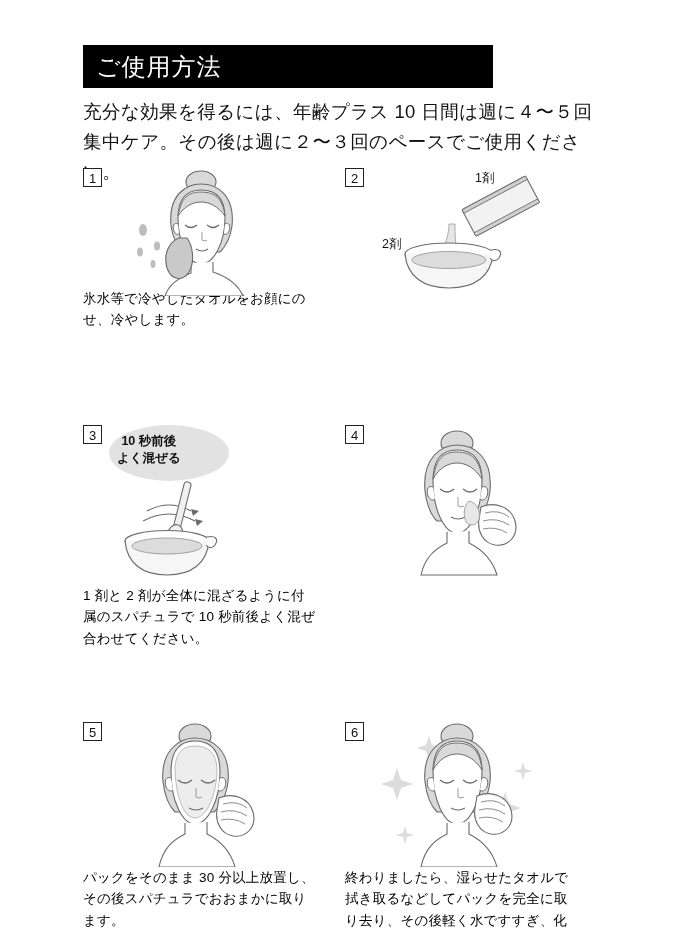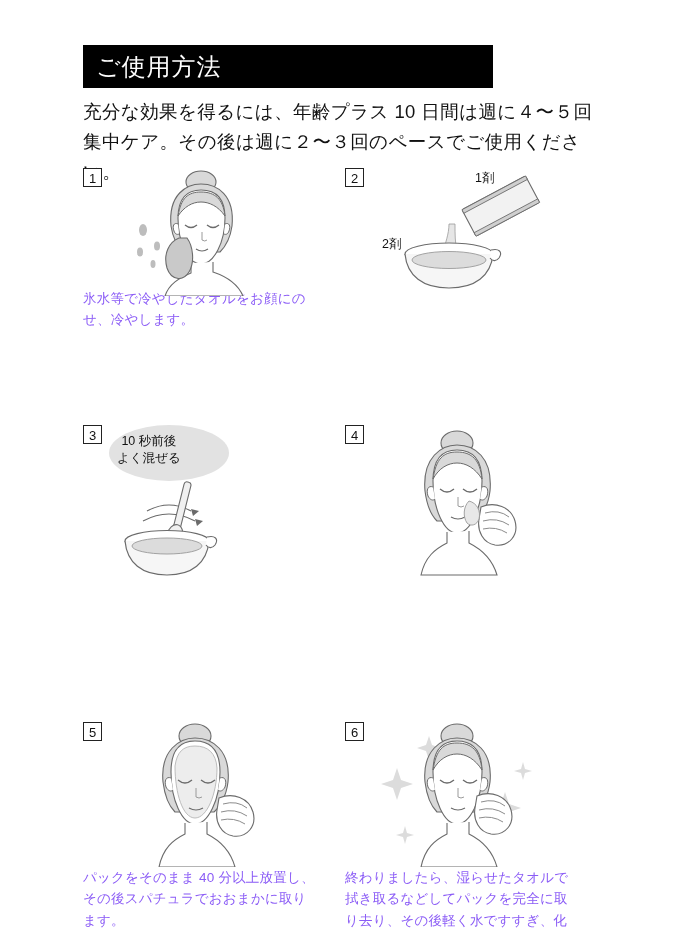--- a/index.html
+++ b/index.html
@@ -83,21 +83,21 @@
   }
   .art {
     position: relative;
     width: 240px;
     height: 120px;
   }
   .caption {
     font-size: 13.5px;
     line-height: 1.58;
     letter-spacing: 0.2px;
-    color: #8b5cf6;
+    color: #000000;
     width: 232px;
   }
   
   .art svg { display: block; }
   .bubble-label {
     position: absolute;
     font-size: 12.5px;
     color: #111;
     line-height: 1.35;
     text-align: center;
@@ -203,23 +203,24 @@
             <g transform="rotate(14 96 96)">
               <rect x="92" y="56" width="7" height="54" rx="3" fill="#f0f0f0" stroke="#6b6b6b" stroke-width="1.1"></rect>
               <ellipse cx="95.5" cy="112" rx="8" ry="12" fill="#f0f0f0" stroke="#6b6b6b" stroke-width="1.1"></ellipse>
             </g>
 
             <ellipse cx="84" cy="116" rx="42" ry="10.5" fill="#ffffff" stroke="#6b6b6b" stroke-width="1.2"></ellipse>
             <path d="M42 116 C44 138 59 150 84 150 C109 150 124 138 126 116" fill="#f6f6f6" stroke="#6b6b6b" stroke-width="1.2"></path>
             <ellipse cx="84" cy="121" rx="35" ry="8" fill="#dcdcdc" stroke="#9a9a9a" stroke-width="0.9"></ellipse>
             <path d="M124 112 C132 110 136 114 132 120 C129 124 125 123 123 120" fill="#ffffff" stroke="#6b6b6b" stroke-width="1.1"></path>
           </svg>
-          <div class="bubble-label" style="left:34px; top:8px; white-space:pre-line;">10 秒前後
+          <div class="bubble-label" style="left:34px; top:8px; white-space:pre-line;font-weight:bold;">10 秒前後
 よく混ぜる</div>
         </div>
+        <div class="caption">1 剤と 2 剤が全体に混ざるように付属のスパチュラで 10 秒前後よく混ぜ合わせてください。</div>
       </div>
 
       <div class="step col-right" style="top:0;">
         <div class="num-box">4</div>
         <div class="art" style="height:160px;">
           <svg width="240" height="160" viewBox="0 0 240 160">
             <g fill="#d9d9d9" stroke="#6b6b6b" stroke-width="1.1">
               <ellipse cx="112" cy="18" rx="16" ry="12"></ellipse>
               <path d="M80 66 C77 32 97 20 112 20 C129 20 148 32 145 66 C143 82 136 92 131 96 L92 96 C87 91 82 82 80 66Z"></path>
             </g>
@@ -268,21 +269,21 @@
             <path d="M102 101 L102 112 C90 118 80 126 76 145 L152 145 C147 127 136 118 124 112 L124 100" fill="#ffffff" stroke="#6b6b6b" stroke-width="1.1"></path>
 
             <path d="M136 76 C150 70 166 76 170 90 C174 104 164 116 150 114 C138 112 132 100 134 88Z" fill="#ffffff" stroke="#6b6b6b" stroke-width="1.1"></path>
             <g fill="none" stroke="#8c8c8c" stroke-width="1">
               <path d="M140 82 q14 -4 24 4"></path>
               <path d="M138 90 q14 -4 26 4"></path>
               <path d="M138 98 q13 -3 24 4"></path>
             </g>
           </svg>
         </div>
-        <div class="caption">パックをそのまま 40 分以上放置し、その後スパチュラでおおまかに取ります。</div>
+        <div class="caption">パックをそのまま 30 分以上放置し、その後スパチュラでおおまかに取ります。</div>
       </div>
 
       <div class="step col-right" style="top:0;">
         <div class="num-box">6</div>
         <div class="art" style="height:145px;">
           <svg width="240" height="145" viewBox="0 0 240 145">
 
             <g fill="#dcdcdc">
               <path d="M52 46 L56 58 L68 62 L56 66 L52 78 L48 66 L36 62 L48 58 Z"></path>
               <path d="M84 14 L87 23 L96 26 L87 29 L84 38 L81 29 L72 26 L81 23 Z"></path>

